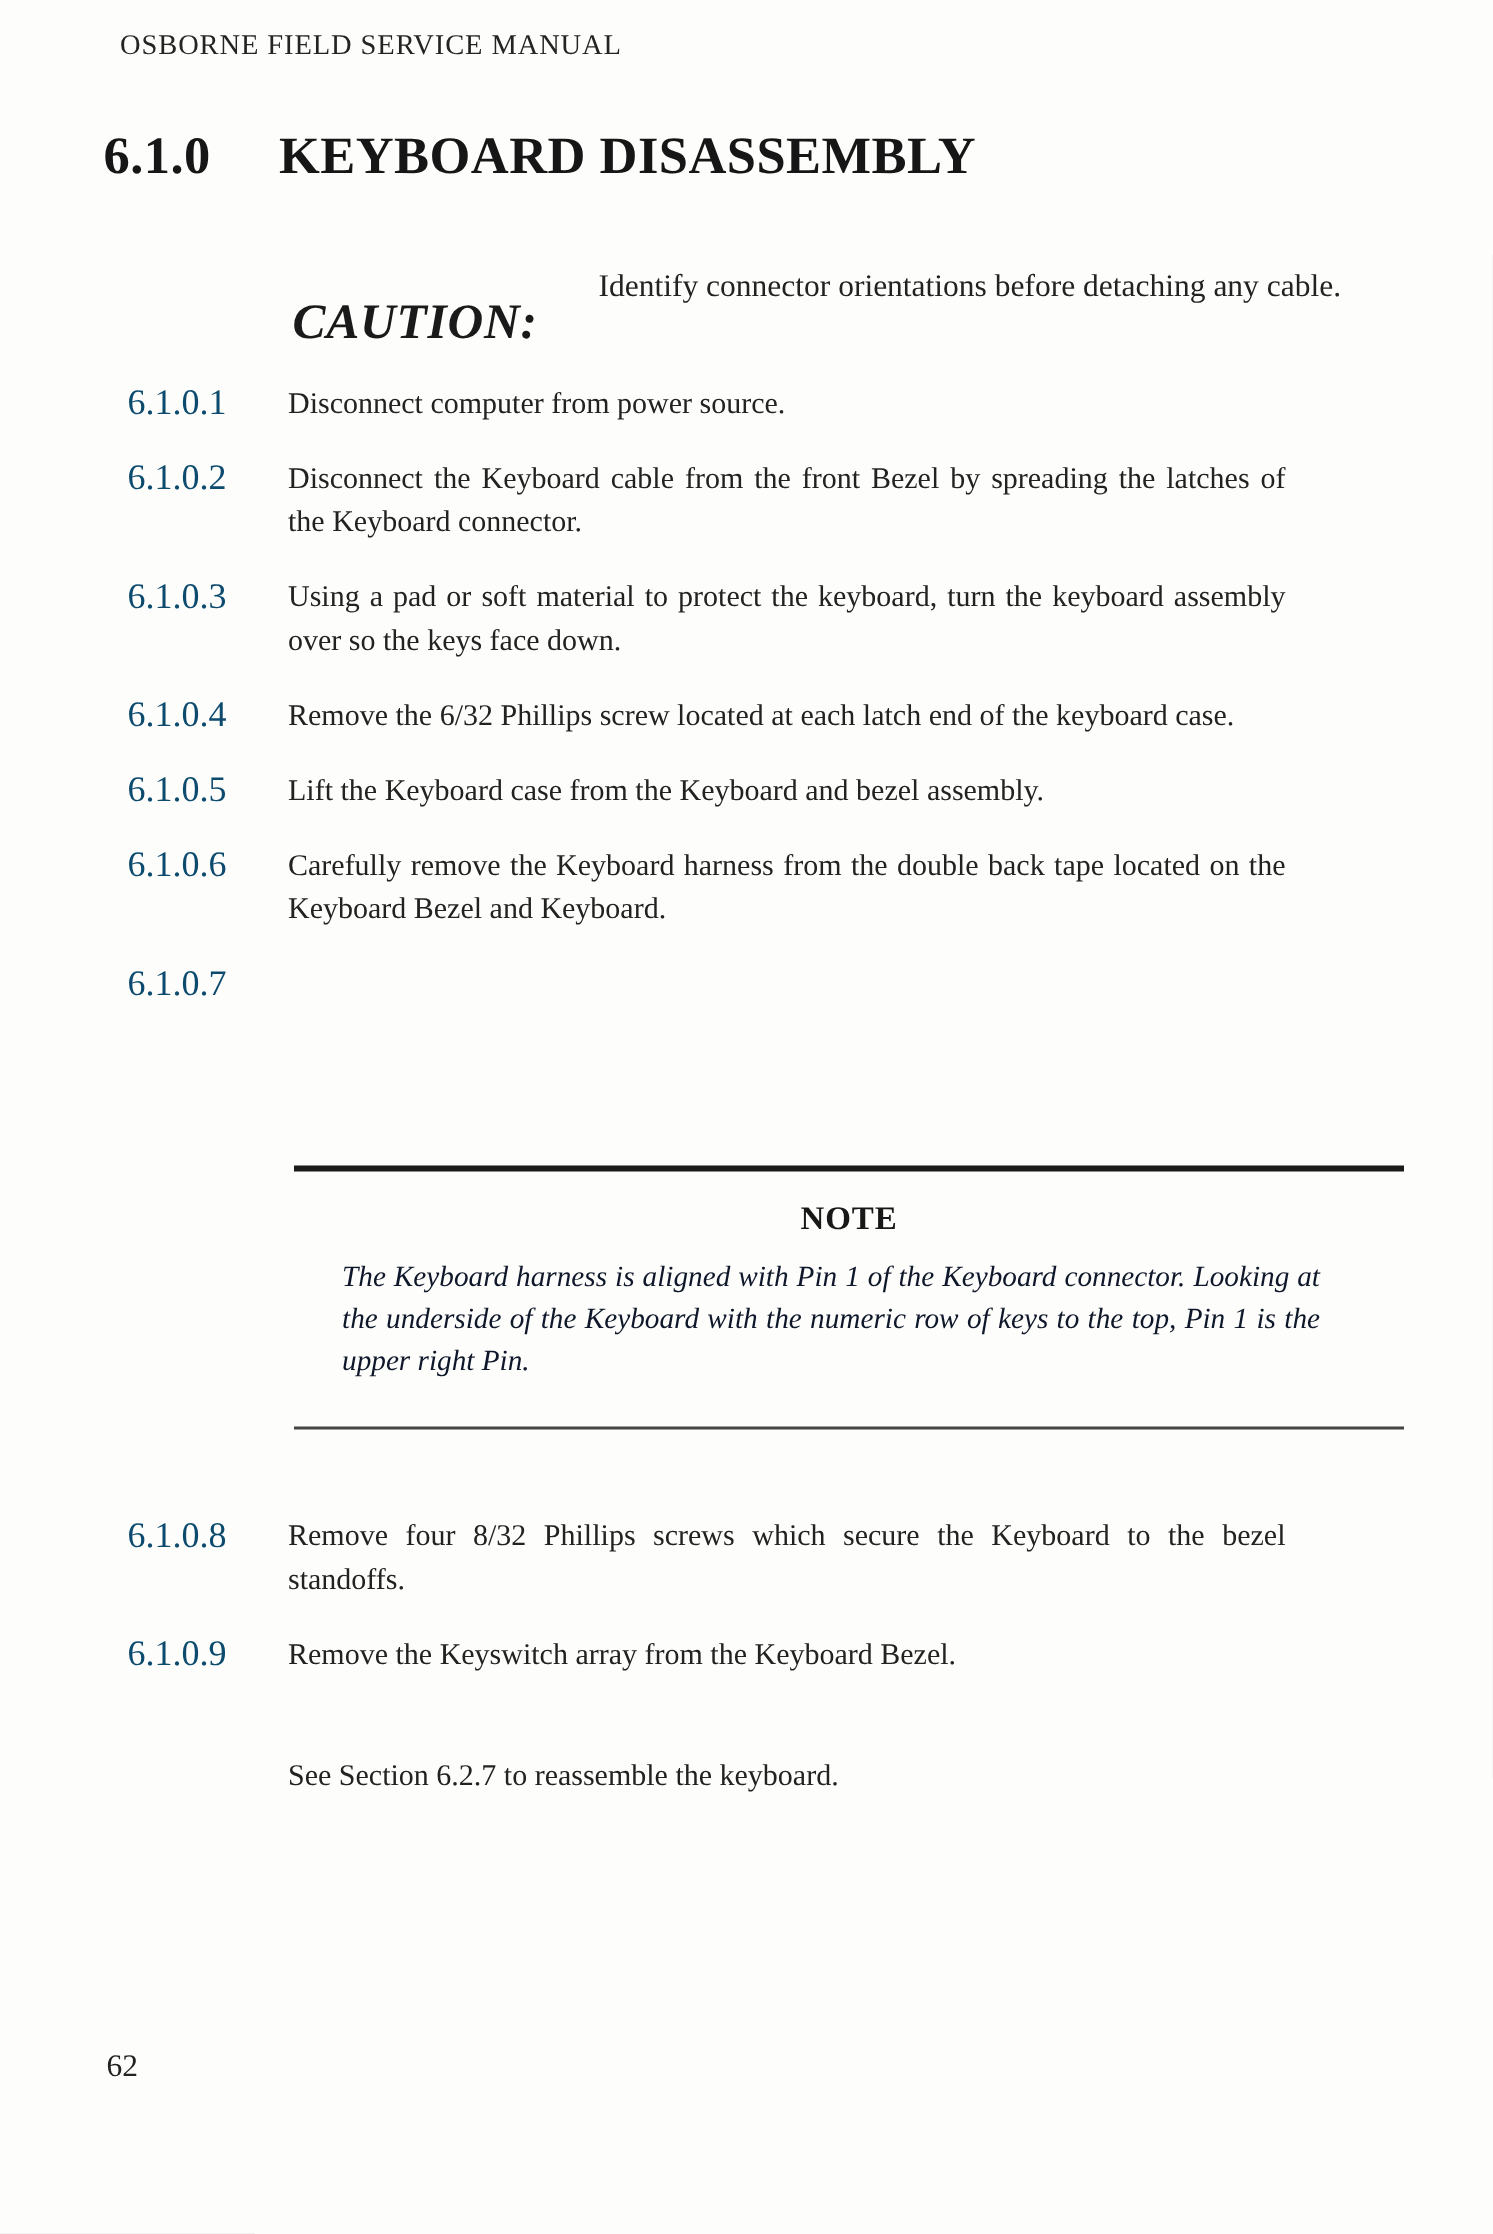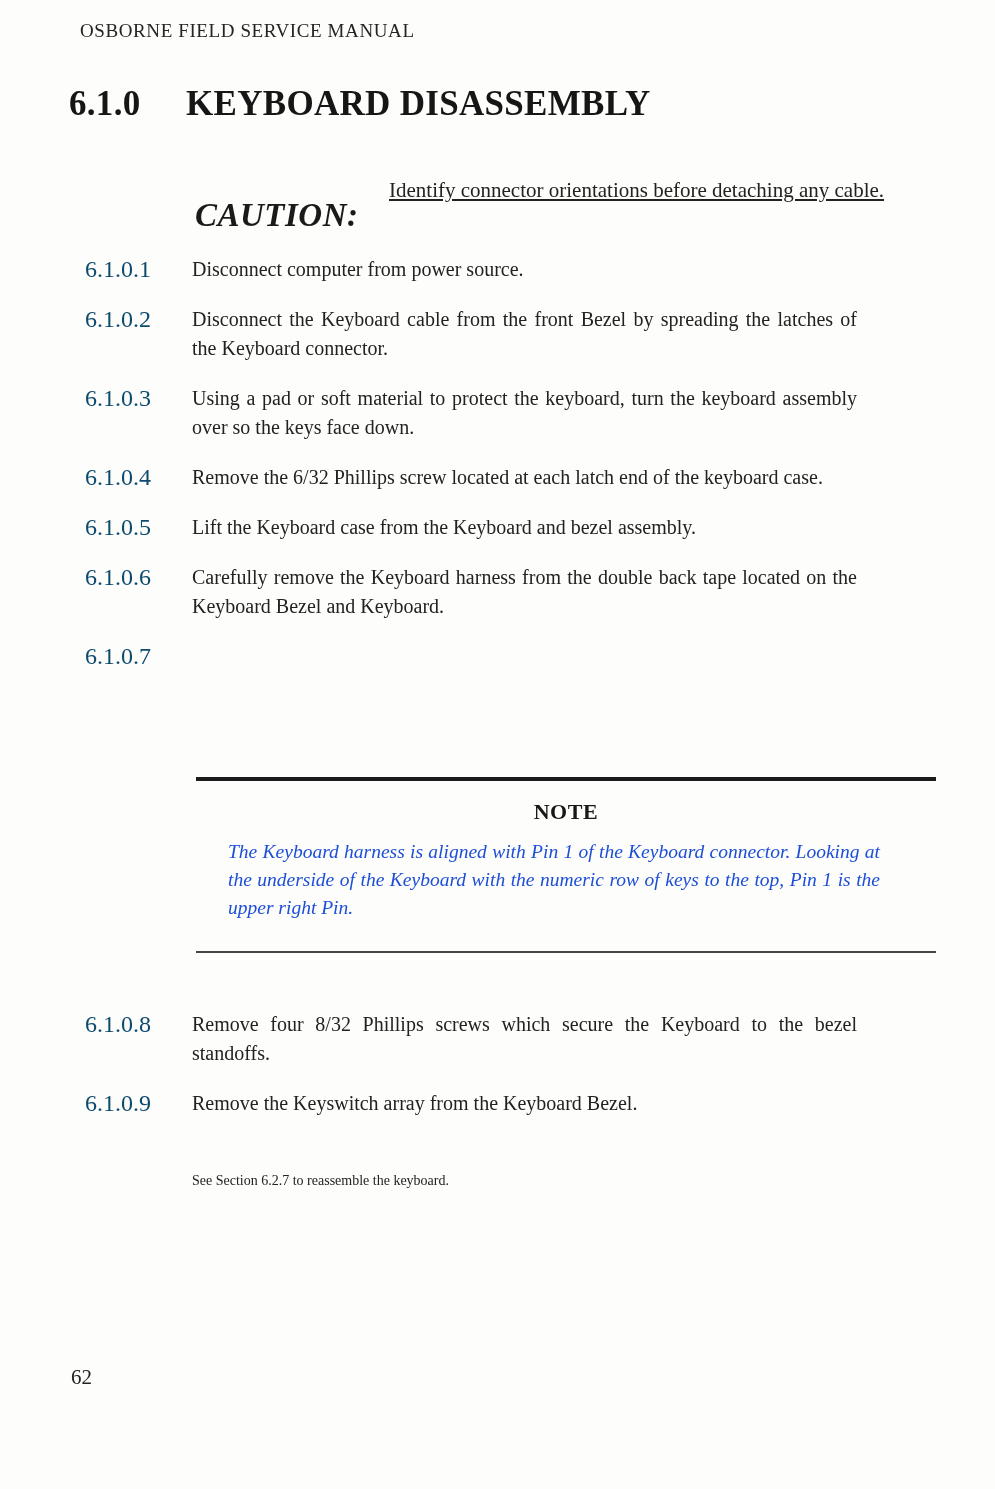--- a/index.html
+++ b/index.html
@@ -25,22 +25,22 @@
     letter-spacing:0.3px;
   }
   .section-heading .sec-num { width:117px; }
   .caution-row { position:absolute; left:195px; top:163px; width:740px; }
   .caution-label {
     position:absolute; left:0; top:0;
     font-style:italic; font-weight:bold;
     font-size:33px; color:#1a1a1a; letter-spacing:0.5px;margin-top:34px;
   }
   .caution-text {
-    position:absolute; left:194px; top:9px; width:505px;
-    font-size:21px; line-height:36px; color:#222;text-decoration:underline;
+    position:absolute; left:204px; top:9px; width:505px;
+    font-size:21px; line-height:36px; color:#222;
   }
   .steps { position:absolute; left:85px; width:772px; }
   .steps-a { top:255px; }
   .steps-b { top:1010px; }
   .step-row { display:flex; margin-bottom:21px; }
   .step-num { width:107px; flex:0 0 107px; font-size:24px; line-height:29px; color:#0c4a6e; }
   .step-text {
     width:665px; flex:0 0 665px;
     font-size:20px; line-height:29px; color:#222;
     text-align:justify;
@@ -54,25 +54,25 @@
     width:740px; height:2px; background:#454545;
   }
   .note-label {
     position:absolute; left:196px; top:799px; width:740px;
     text-align:center; font-weight:bold; font-size:22px;
     letter-spacing:0.6px; color:#181818;
   }
   .note-text {
     position:absolute; left:228px; top:838px; width:652px;
     font-style:italic; font-size:19.5px; line-height:28px;
-    color:#1d4ed8; text-align:justify;
+    color:#0f172a; text-align:justify;
   }
   .closing-line {
     position:absolute; left:192px; top:1173px;
-    font-size:14px; color:#222;
+    font-size:20px; color:#222;
   }
   .page-number {
     position:absolute; left:71px; top:1365px;
     font-size:21px; color:#222;
   }
 </style>
 </head>
 <body>
 
 <div class="page">

